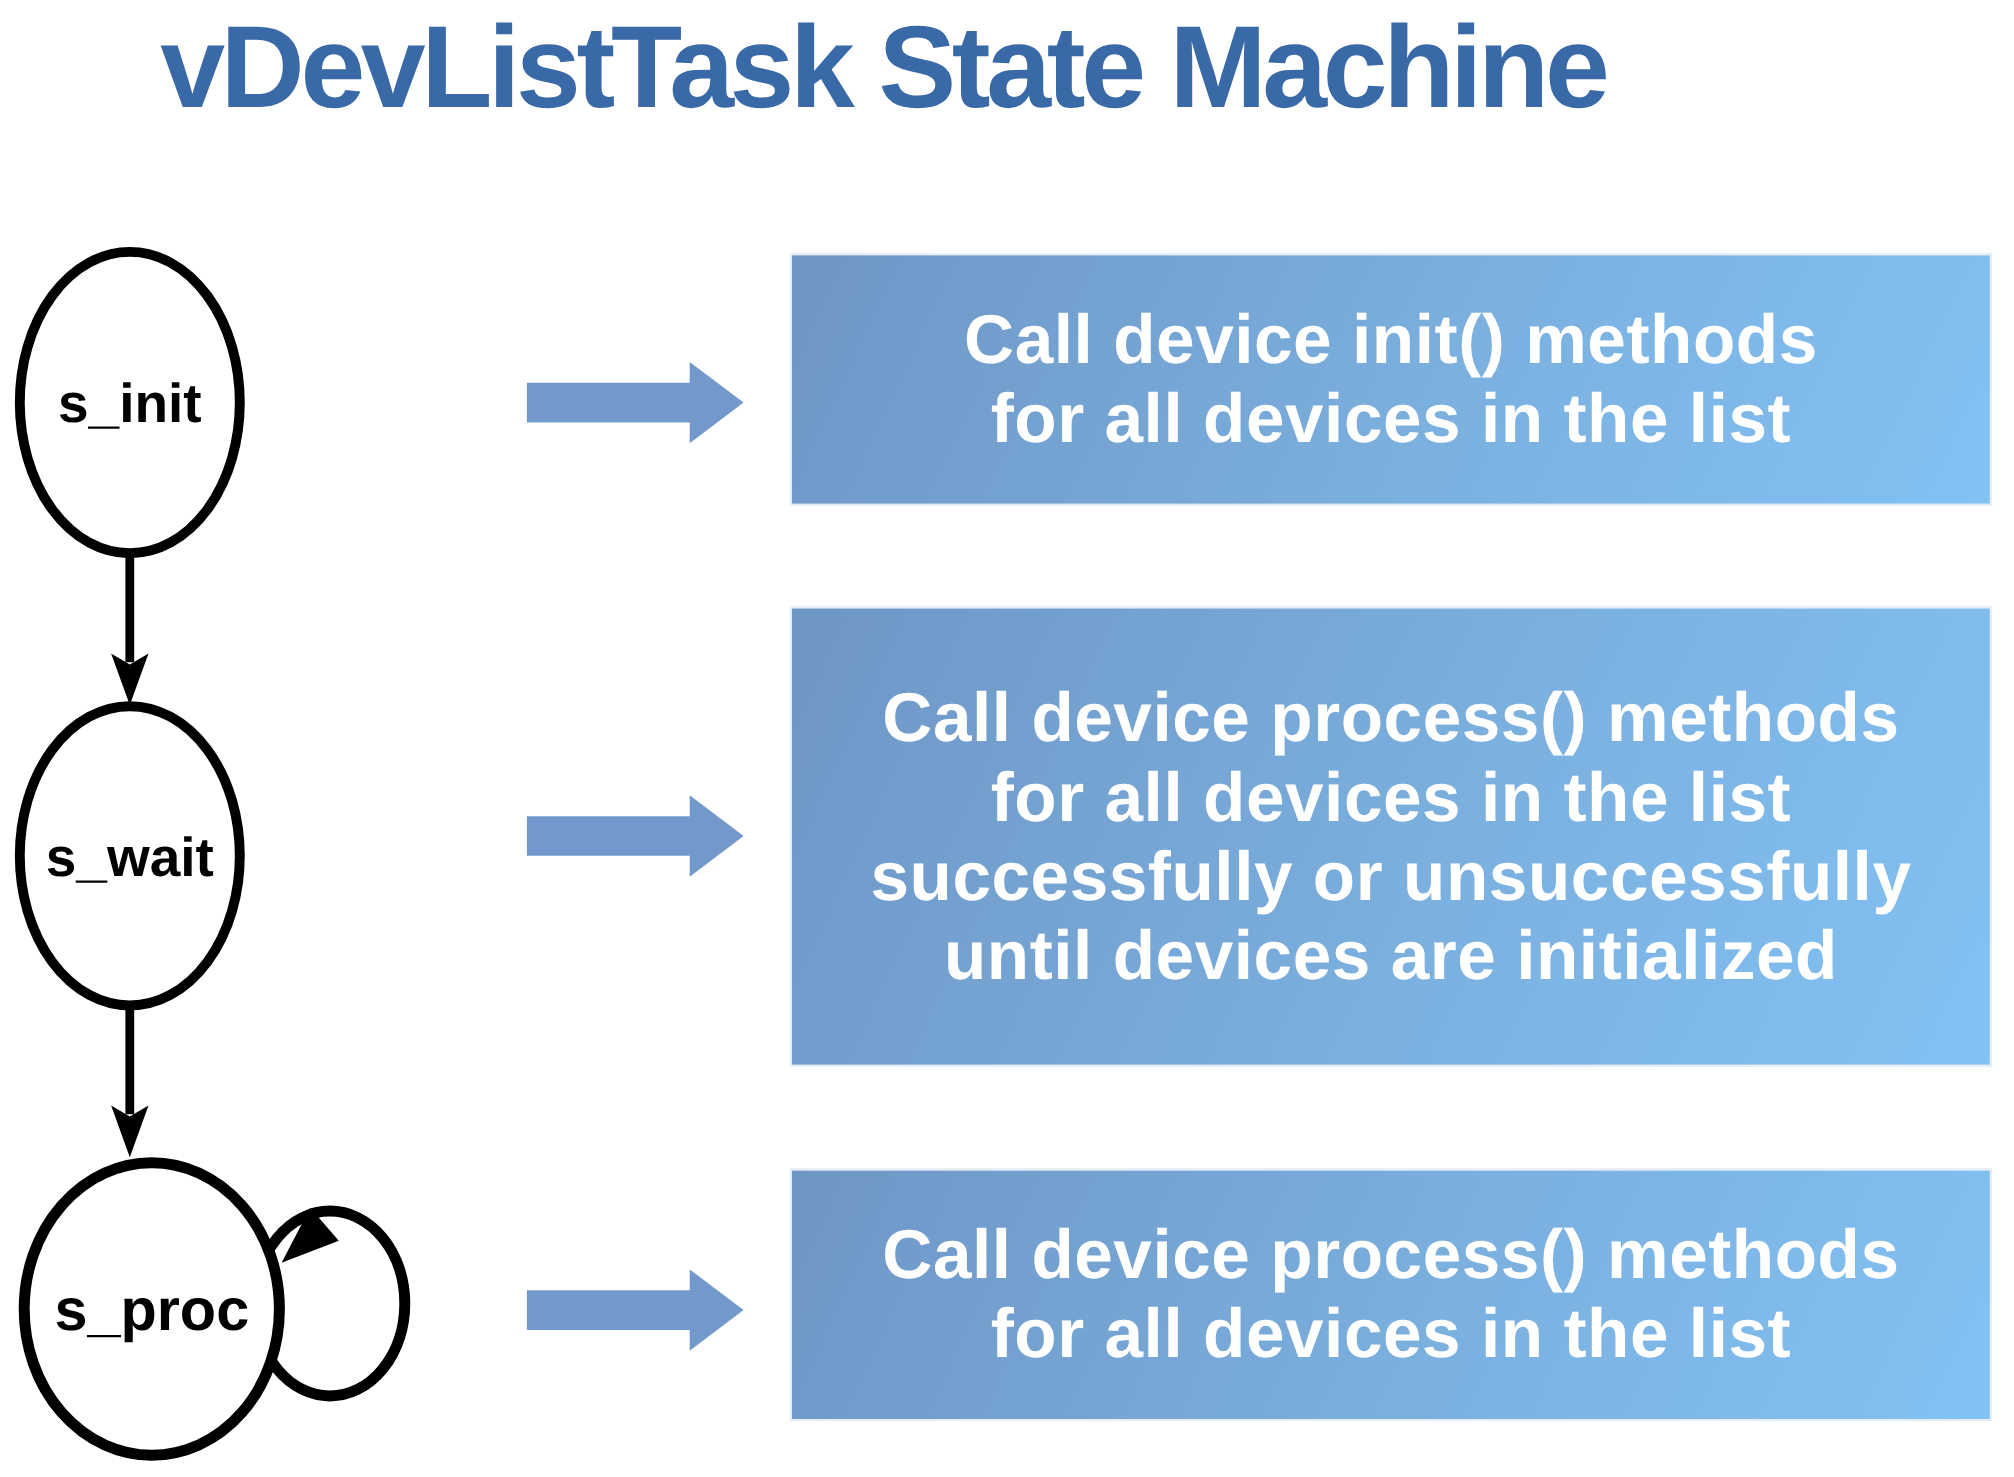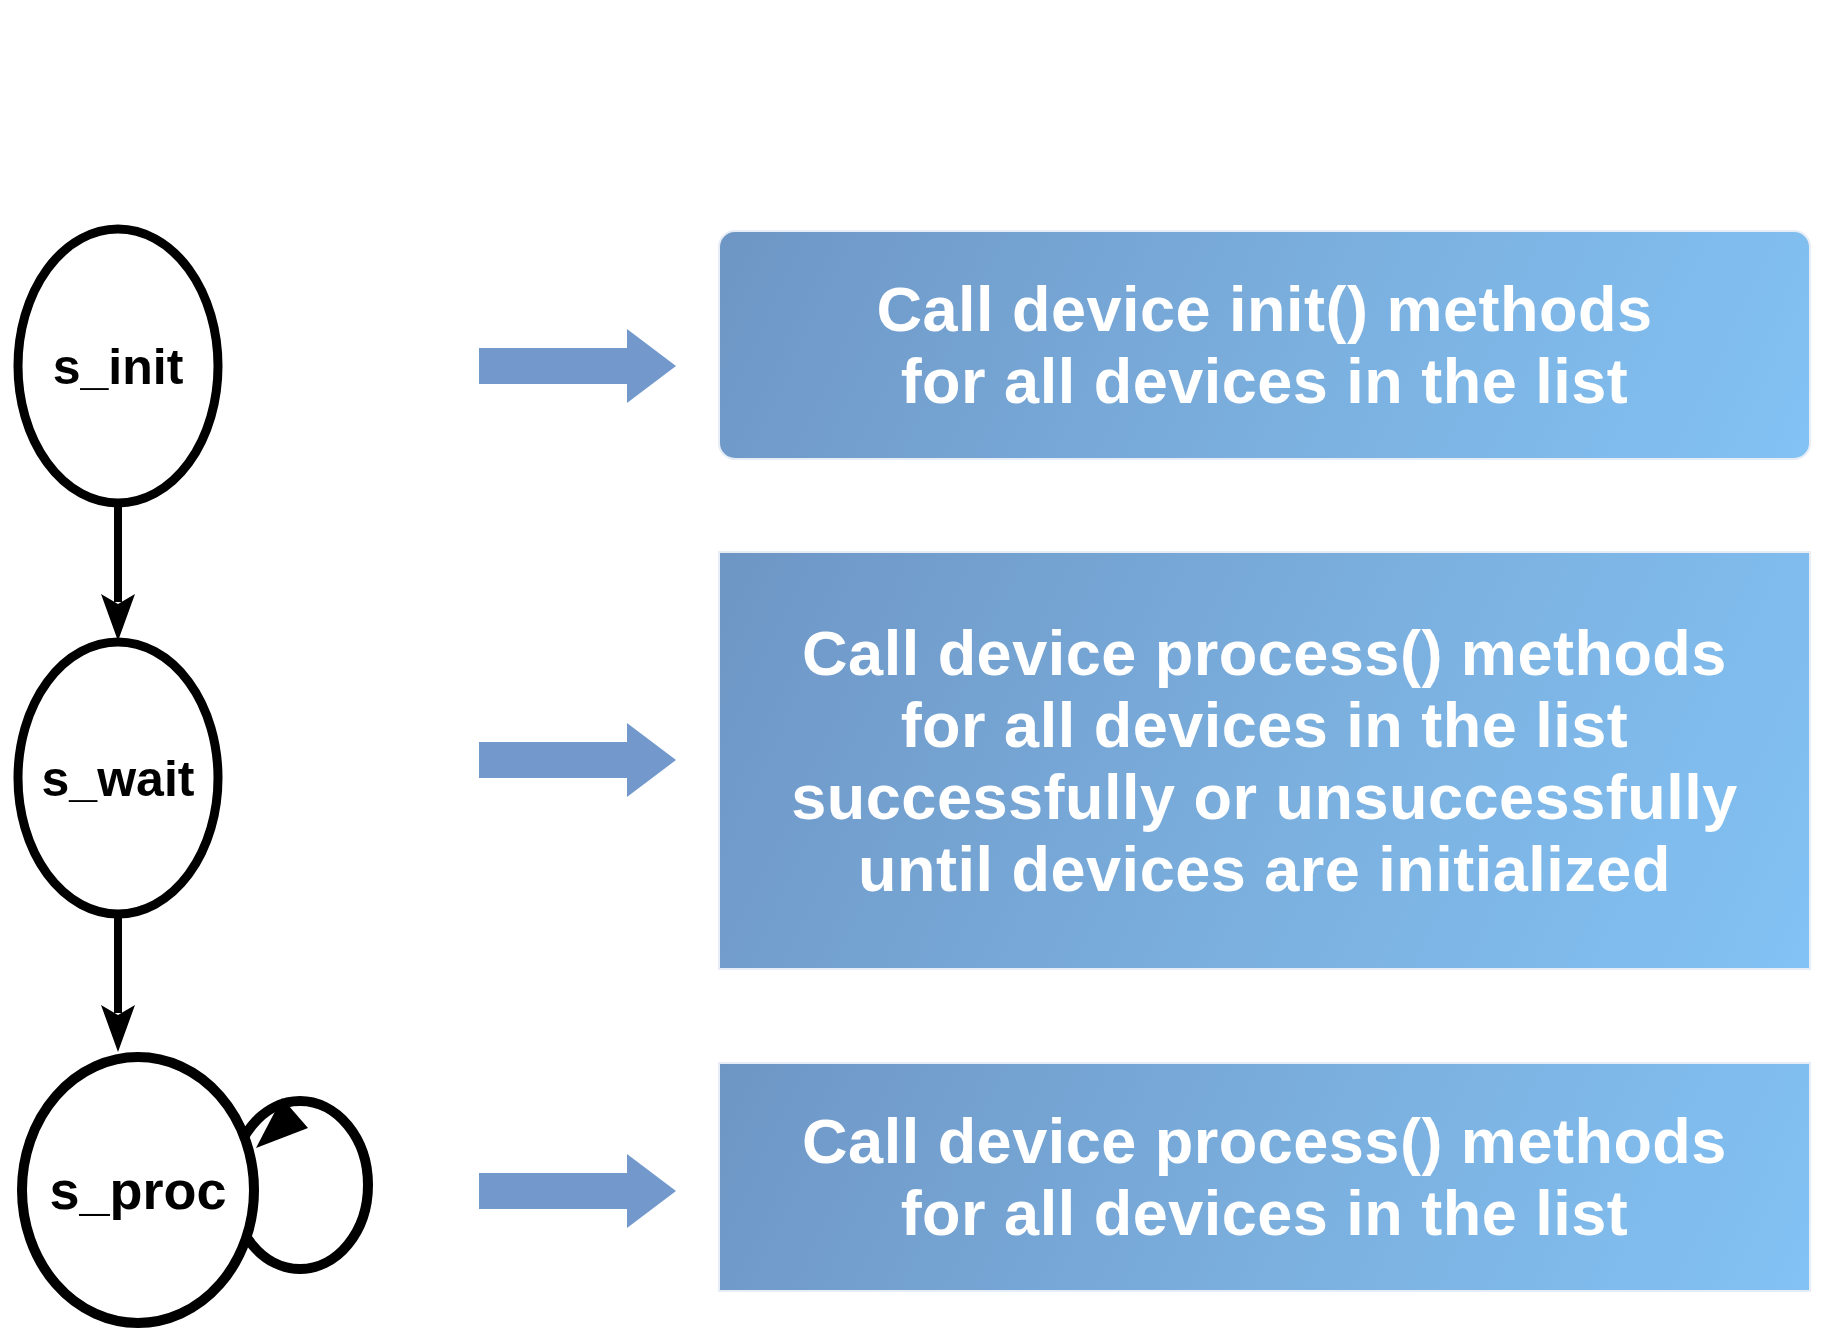--- a/index.html
+++ b/index.html
@@ -52,30 +52,31 @@
     font-size: 63px;
     font-weight: bold;
     line-height: 72px;
     letter-spacing: 0.5px;
     text-align: center;
     display: flex;
     flex-direction: column;
     justify-content: center;
     align-items: center;
   }
-  .box-1 { top: 230px;  height: 230px; border-radius: 17px; }
+  .box-1 { top: 230px;  height: 230px; }
   .box-2 { top: 551px;  height: 419px; }
   .box-3 { top: 1062px; height: 230px; }
   .desc-line { white-space: nowrap; }
 </style>
 </head>
 <body>
 
 <div class="page">
 
+  <h1 class="page-title">vDevListTask State Machine</h1>
 
   <svg class="diagram-svg" width="1831" height="1343" viewBox="0 0 1831 1343">
 
     <g>
       <line x1="118" y1="500" x2="118" y2="602" stroke="#000000" stroke-width="8"></line>
       <polygon points="118,641 101,594 118,604 135,594" fill="#000000"></polygon>
     </g>
 
     <g>
       <line x1="118" y1="912" x2="118" y2="1013" stroke="#000000" stroke-width="8"></line>

